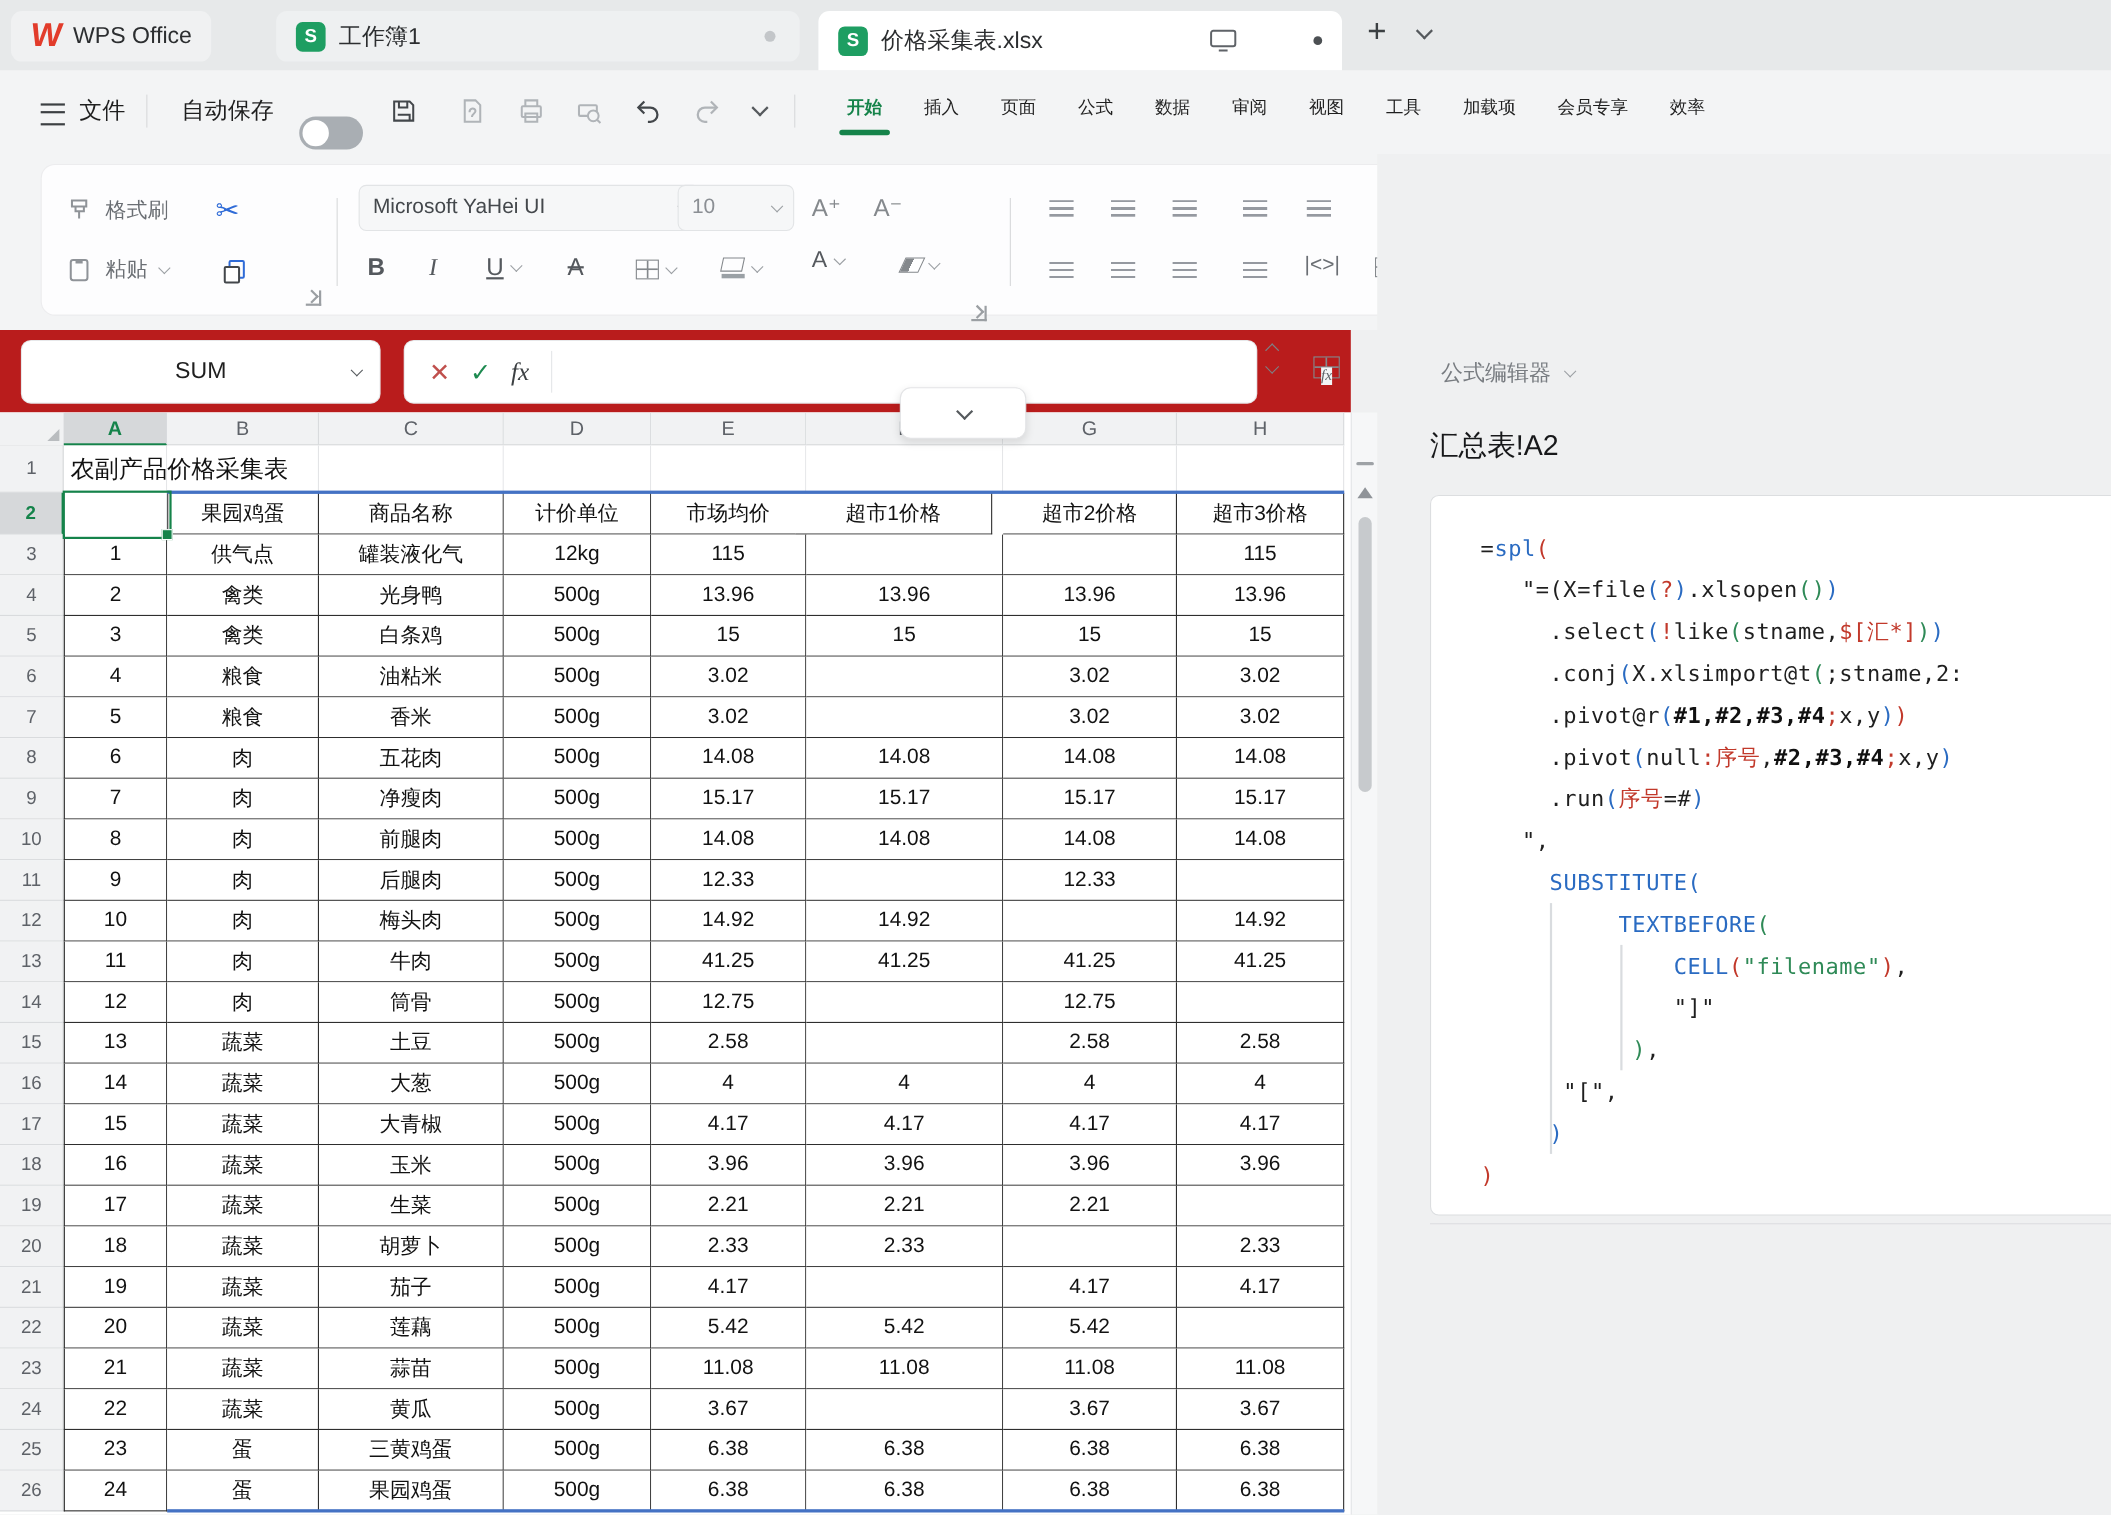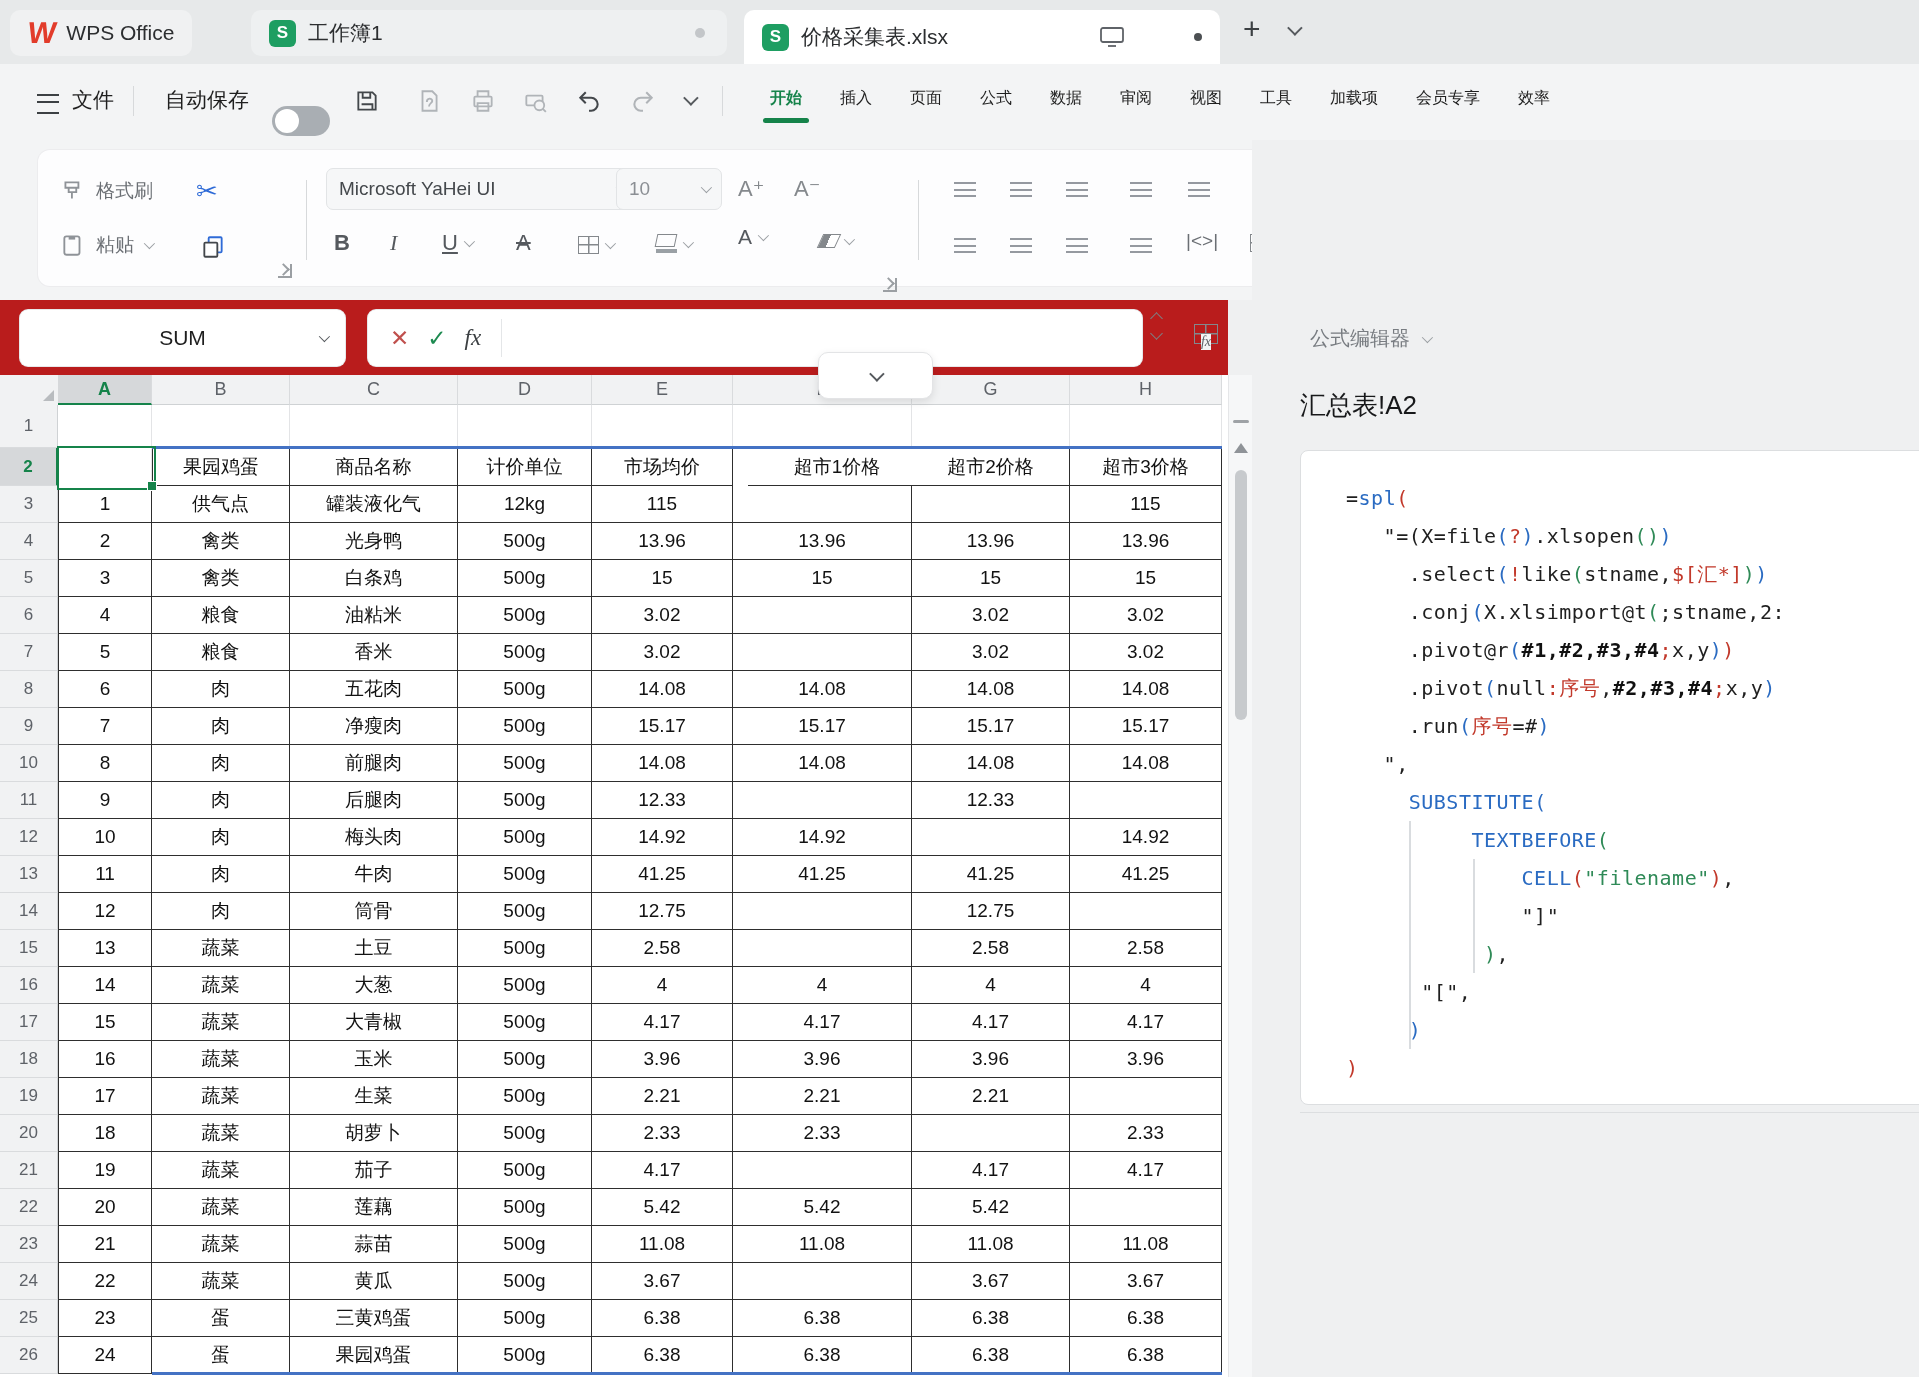--- a/index.html
+++ b/index.html
@@ -400,26 +400,27 @@
       <div class="rh" style="position: absolute; left: 0px; top: 925px; width: 58px; height: 37px;">25</div>
       <div class="rh" style="position: absolute; left: 0px; top: 962px; width: 58px; height: 37px;">26</div>
       <div class="cell g1" style="position: absolute; left: 58px; top: 30px; width: 94px; height: 43px;"></div>
       <div class="cell g1" style="position: absolute; left: 152px; top: 30px; width: 138px; height: 43px;"></div>
       <div class="cell g1" style="position: absolute; left: 290px; top: 30px; width: 168px; height: 43px;"></div>
       <div class="cell g1" style="position: absolute; left: 458px; top: 30px; width: 134px; height: 43px;"></div>
       <div class="cell g1" style="position: absolute; left: 592px; top: 30px; width: 141px; height: 43px;"></div>
       <div class="cell g1" style="position: absolute; left: 733px; top: 30px; width: 179px; height: 43px;"></div>
       <div class="cell g1" style="position: absolute; left: 912px; top: 30px; width: 158px; height: 43px;"></div>
       <div class="cell g1" style="position: absolute; left: 1070px; top: 30px; width: 152px; height: 43px;"></div>
+      <div class="cell titlecell" style="position: absolute; left: 58px; top: 30px; width: 1164px; height: 43px;">农副产品价格采集表</div>
       <div class="cell g1" style="position: absolute; left: 58px; top: 73px; width: 94px; height: 38px;"></div>
       <div class="cell tc lft" style="position: absolute; left: 152px; top: 73px; width: 138px; height: 38px;">果园鸡蛋</div>
       <div class="cell tc" style="position: absolute; left: 290px; top: 73px; width: 168px; height: 38px;">商品名称</div>
       <div class="cell tc" style="position: absolute; left: 458px; top: 73px; width: 134px; height: 38px;">计价单位</div>
       <div class="cell tc" style="position: absolute; left: 592px; top: 73px; width: 141px; height: 38px;">市场均价</div>
-      <div class="cell tc" style="position: absolute; left: 748px; top: 73px; width: 179px; height: 38px;">超市1价格</div>
+      <div class="cell tc" style="position: absolute; left: 723px; top: 73px; width: 179px; height: 38px;">超市1价格</div>
       <div class="cell tc" style="position: absolute; left: 912px; top: 73px; width: 158px; height: 38px;">超市2价格</div>
       <div class="cell tc" style="position: absolute; left: 1070px; top: 73px; width: 152px; height: 38px;">超市3价格</div>
       <div class="cell tc lft" style="position: absolute; left: 58px; top: 111px; width: 94px; height: 37px;">1</div>
       <div class="cell tc" style="position: absolute; left: 152px; top: 111px; width: 138px; height: 37px;">供气点</div>
       <div class="cell tc" style="position: absolute; left: 290px; top: 111px; width: 168px; height: 37px;">罐装液化气</div>
       <div class="cell tc" style="position: absolute; left: 458px; top: 111px; width: 134px; height: 37px;">12kg</div>
       <div class="cell tc" style="position: absolute; left: 592px; top: 111px; width: 141px; height: 37px;">115</div>
       <div class="cell tc" style="position: absolute; left: 733px; top: 111px; width: 179px; height: 37px;"></div>
       <div class="cell tc" style="position: absolute; left: 912px; top: 111px; width: 158px; height: 37px;"></div>
       <div class="cell tc" style="position: absolute; left: 1070px; top: 111px; width: 152px; height: 37px;">115</div>

